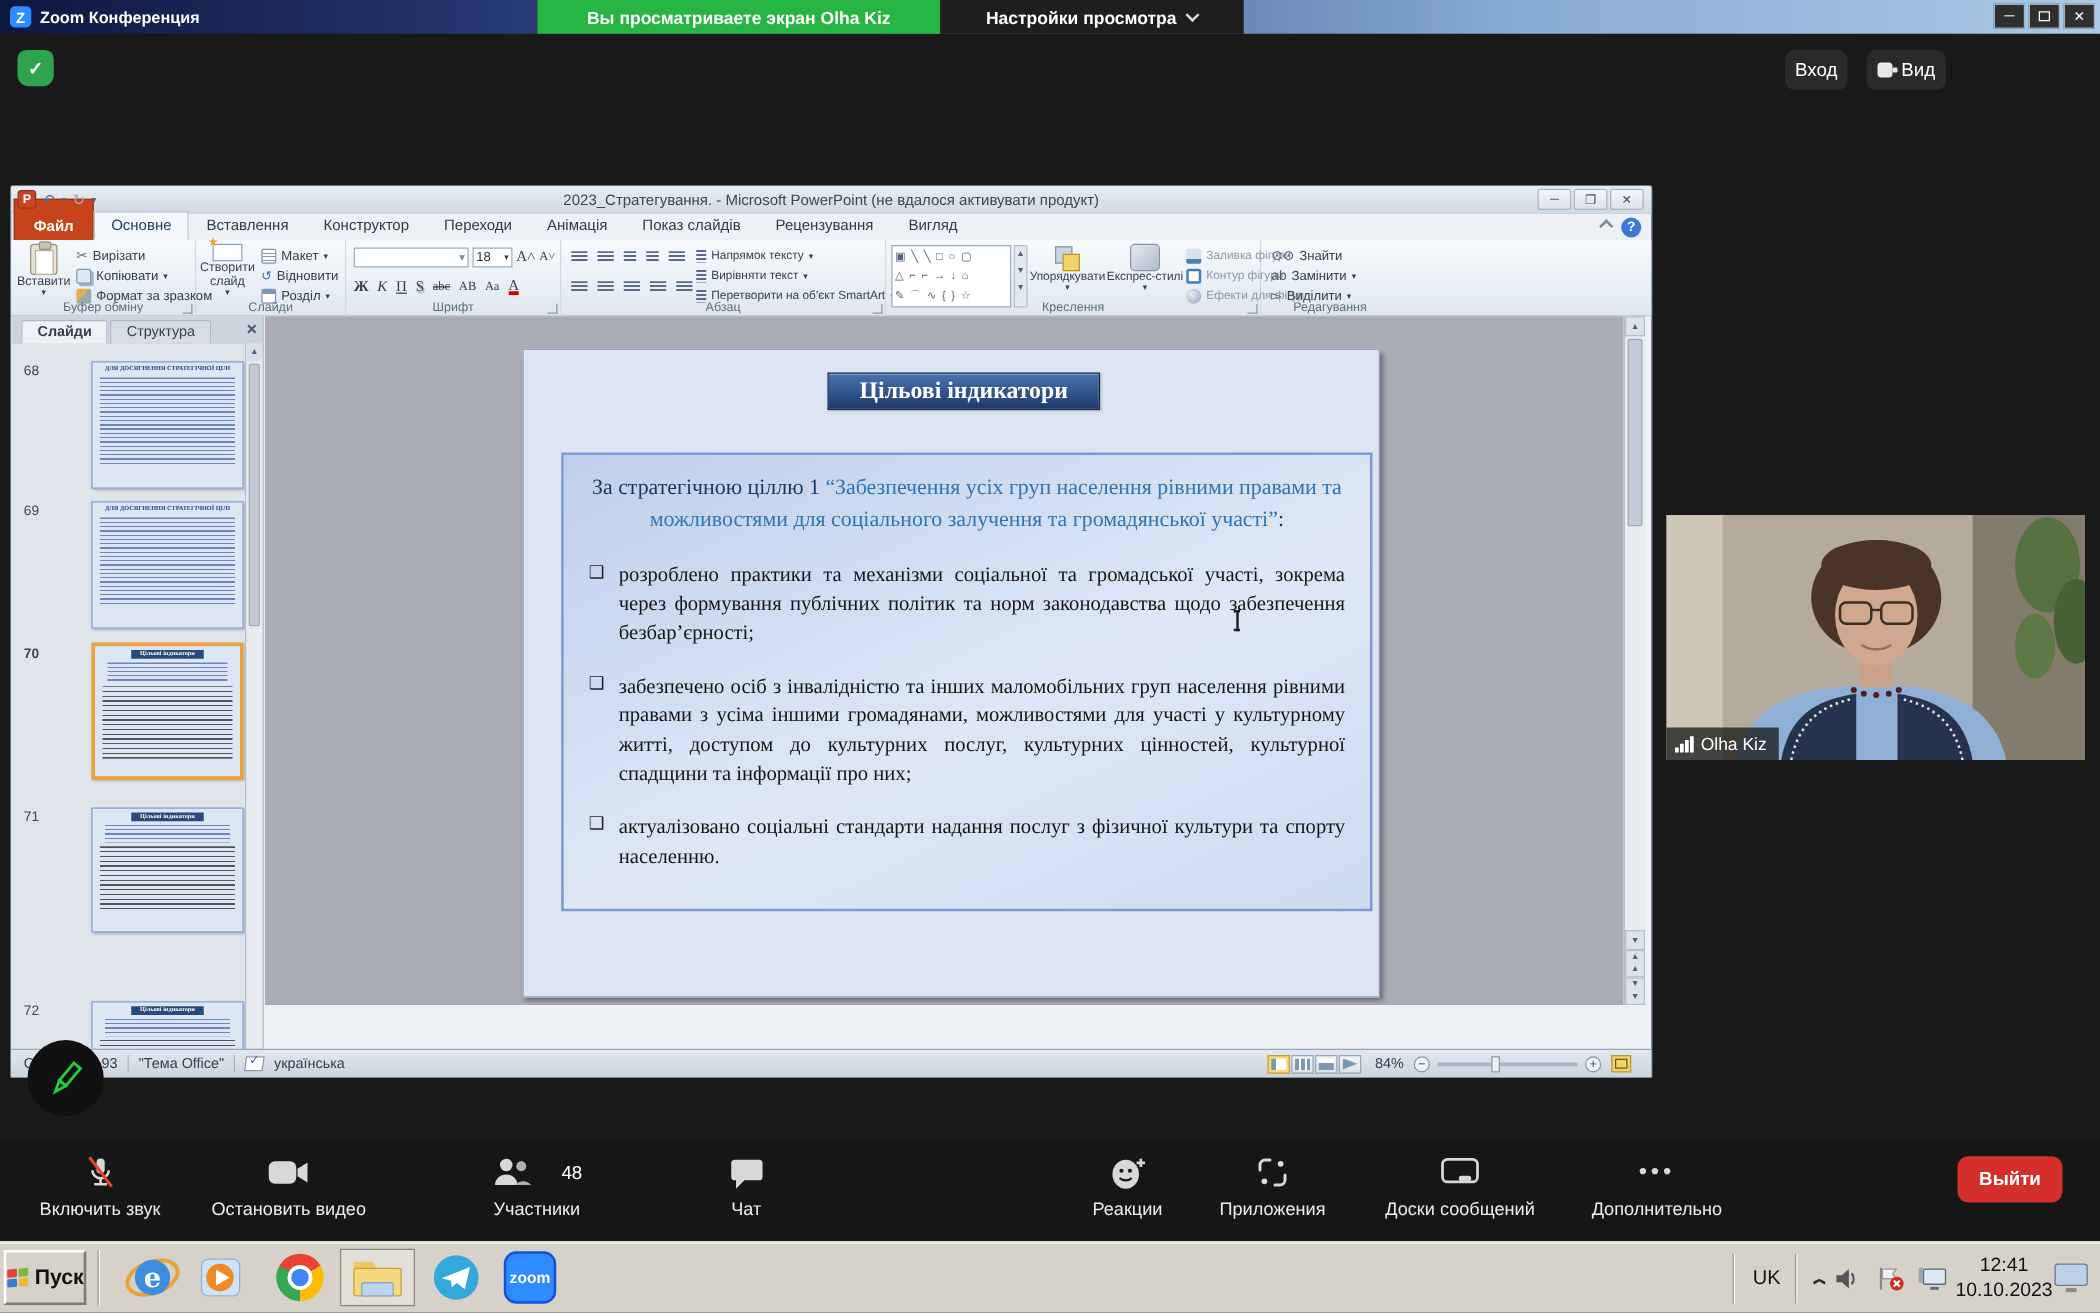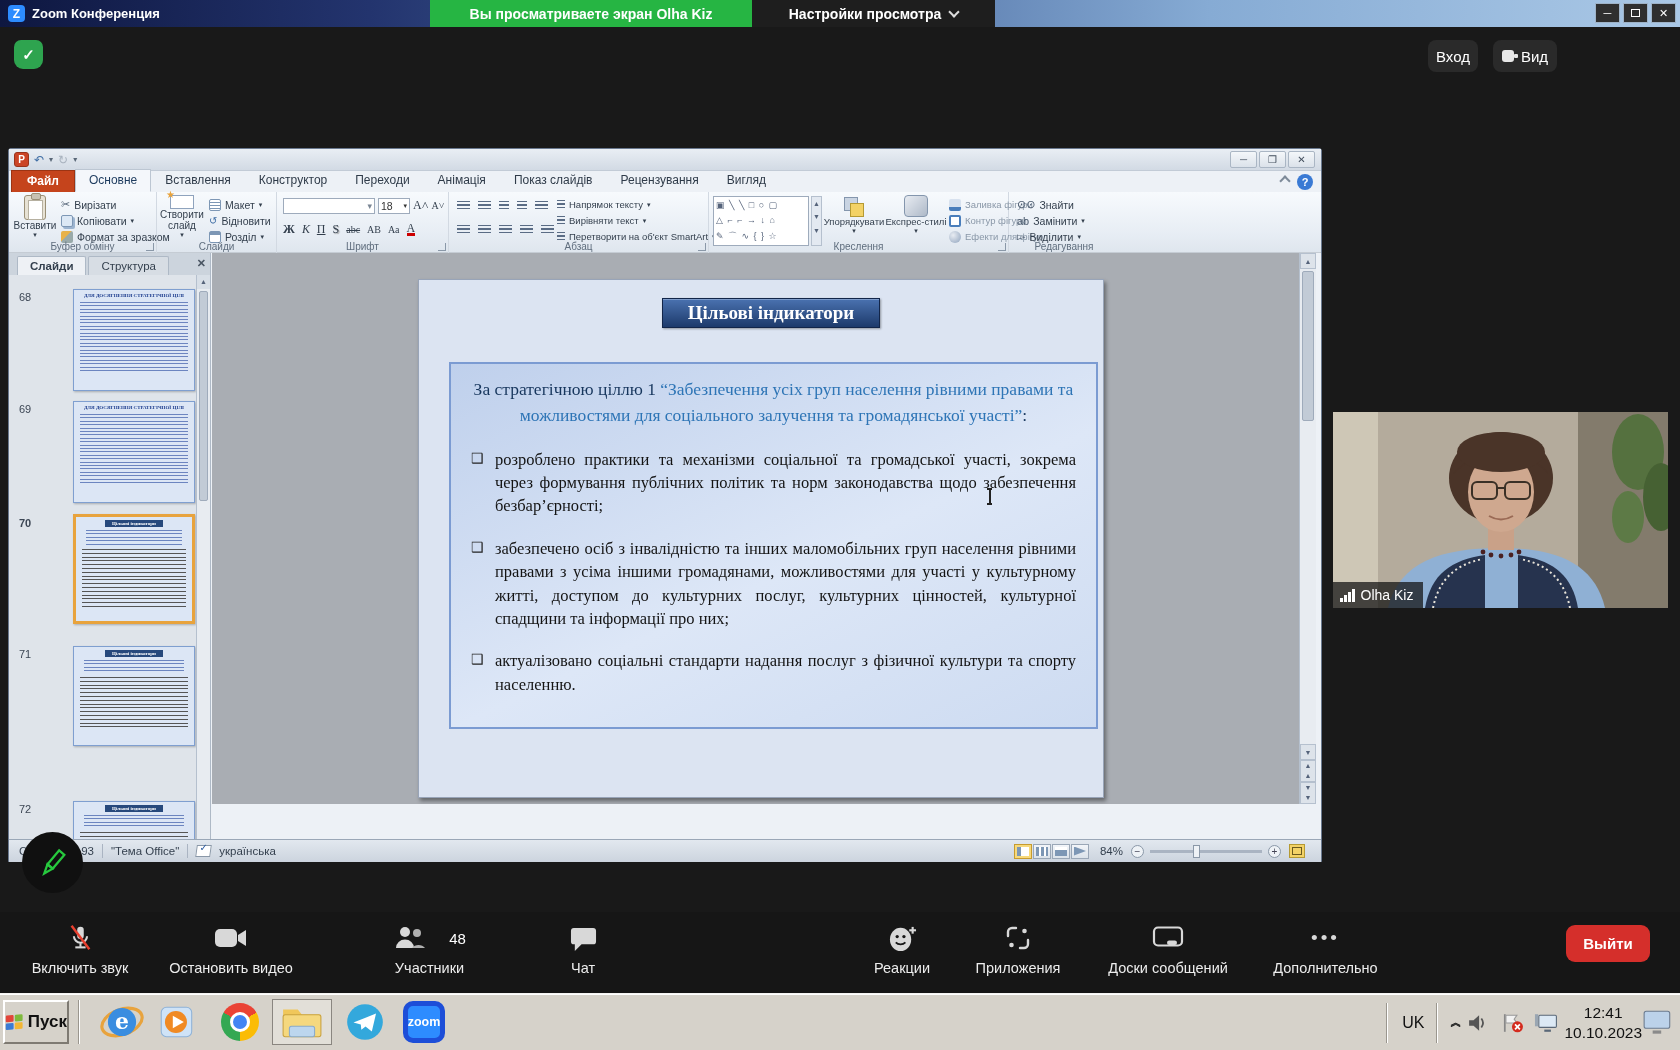--- a/index.html
+++ b/index.html
@@ -34,21 +34,21 @@
   .pptlogo{width:15px;height:15px;border-radius:3px;background:#cb4426;color:#fff;font-weight:bold;font-size:10px;display:flex;align-items:center;justify-content:center;border:1px solid #99331c}
   .qa .g{font-size:12px;color:#3f6ea5;line-height:1}
   .qa .gd{font-size:12px;color:#a8b2be;line-height:1}
   .qa .ar{font-size:8px;color:#5a6878}
   .ppt-title-text{position:absolute;left:0;width:100%;text-align:center;font-size:12px;color:#3c4654}
   .pptwb{position:absolute;right:6px;top:2px;display:flex;gap:2px}
   .pptwb .b{width:27px;height:17px;background:linear-gradient(#f4f7fa,#dbe2ea);border:1px solid #aab6c4;border-radius:2px;color:#44505e;font-size:10px;display:flex;align-items:center;justify-content:center}
   
   .ppt-tabs{position:absolute;left:0;top:22px;width:100%;height:21px;display:flex;align-items:flex-end;padding-left:2px}
   .tab{font-size:12px;color:#2f3b49;padding:3px 13px 4px;border:1px solid transparent}
-  .tab-file{background:#c5441c;color:#fff;border:1px solid #9c3413;border-bottom:none;padding:3px 15px 4px;font-weight:bold}
+  .tab-file{background:#c5441c;color:#fff;border:1px solid #9c3413;border-bottom:none;padding:14px 15px 4px;font-weight:bold}
   .tab-active{background:#f4f7fb;border:1px solid #bcc6d2;border-bottom:1px solid #f4f7fb;color:#1e3c5f}
   .tab-help{position:absolute;right:8px;top:3px;width:16px;height:16px;border-radius:50%;background:#3a7ad4;color:#fff;font-size:11px;font-weight:bold;display:flex;align-items:center;justify-content:center}
   .tab-collapse{position:absolute;right:32px;top:6px;width:8px;height:8px;border-left:2px solid #7d8a99;border-top:2px solid #7d8a99;transform:rotate(45deg)}
   
   .ribbon{position:absolute;left:0;top:43px;width:100%;height:61px;background:linear-gradient(#f7fafd,#e7edf4 70%,#dfe6ee);border-bottom:1px solid #c5ccd4}
   .grp{position:absolute;top:0;height:61px;border-right:1px solid #d2d9e2}
   .grp-label{position:absolute;bottom:1px;left:0;width:100%;text-align:center;font-size:10px;color:#5f6d7d}
   .dlg{position:absolute;right:2px;bottom:2px;width:8px;height:8px;border-right:1.5px solid #8a98a8;border-bottom:1.5px solid #8a98a8}
   .bigbtn{position:absolute;top:3px;width:46px;height:44px;display:flex;flex-direction:column;align-items:center;font-size:10px;color:#333f4d;text-align:center;line-height:1.1}
   .smrow{position:absolute;height:15px;display:flex;align-items:center;gap:4px;font-size:10.5px;color:#333f4d;white-space:nowrap}
@@ -162,21 +162,21 @@
   .dots{color:#d8d8d8;font-size:19px;letter-spacing:3px;line-height:36px}
   .leave{position:absolute;left:1566px;top:925px;width:84px;height:37px;background:#d52f2b;border-radius:9px;color:#fff;font-weight:bold;font-size:15px;display:flex;align-items:center;justify-content:center;z-index:41}
 
   
   .tbar{left:0;top:993px;width:1680px;height:57px;background:#d6d2ca;border-top:1px solid #f5f4f1;z-index:60;box-shadow:inset 0 1px 0 #fff}
   .start{position:absolute;left:3px;top:6px;width:66px;height:44px;background:#d6d2ca;border-top:2px solid #fff;border-left:2px solid #fff;border-right:2px solid #7e7a72;border-bottom:2px solid #7e7a72;display:flex;align-items:center;justify-content:center;gap:4px}
   .start span{font-weight:bold;font-size:17px;color:#111}
   .tsep{position:absolute;top:6px;width:2px;height:44px;border-left:1px solid #9a968e;border-right:1px solid #fff}
   .tico{position:absolute;top:5px;height:46px;display:flex;align-items:center;justify-content:center}
   .frame{border:1px solid #8a8680;background:#e2dfd8}
-  .zoomapp{width:42px;height:42px;border-radius:10px;background:#2d8cff;color:#fff;font-weight:bold;font-size:12.5px;display:flex;align-items:center;justify-content:center;border:5px solid #1d4ed8}
+  .zoomapp{width:42px;height:42px;border-radius:10px;background:#2d8cff;color:#fff;font-weight:bold;font-size:12.5px;display:flex;align-items:center;justify-content:center;border:2px solid #1d4ed8}
   .chrome{width:38px;height:38px;border-radius:50%;background:conic-gradient(from -60deg,#ea4335 0 120deg,#fbbc05 0 240deg,#34a853 0 360deg);position:relative}
   .chrome::before{content:"";position:absolute;left:50%;top:50%;transform:translate(-50%,-50%);width:20px;height:20px;border-radius:50%;background:#fff}
   .chrome::after{content:"";position:absolute;left:50%;top:50%;transform:translate(-50%,-50%);width:14px;height:14px;border-radius:50%;background:#4285f4}
   .tray{position:absolute;right:0;top:0;height:57px;display:flex;align-items:center}
   .traytxt{font-size:16px;color:#111}
   .clock{text-align:center;font-size:15.5px;color:#111;line-height:1.25;margin:0 0}
   .hidechev{font-size:11px;color:#222;font-weight:bold;letter-spacing:-1px;transform:rotate(0deg)}
 </style>
 </head>
 <body>
@@ -210,20 +210,21 @@
 <div class="abs ppt">
 
   <div class="ppt-title">
     <div class="qa">
       <span class="pptlogo">P</span>
       <span class="g">↶</span>
         <span class="ar">▾</span>
       <span class="gd">↻</span>
       <span class="ar">▾</span>
     </div>
+    <div class="ppt-title-text">2023_Стратегування. - Microsoft PowerPoint (не вдалося активувати продукт)</div>
     <div class="pptwb">
       <div class="b">─</div>
       <div class="b">❐</div>
       <div class="b">✕</div>
     </div>
   </div>
 
   <div class="ppt-tabs">
     <span class="tab tab-file">Файл</span>
     <span class="tab tab-active">Основне</span>
@@ -592,21 +593,21 @@
           <circle cx="12" cy="8" r="5" fill="#d8d8d8"></circle>
           <path d="M3 24 a9 8.5 0 0 1 18 0 Z" fill="#d8d8d8"></path>
           <circle cx="24" cy="9" r="4" fill="#b0b0b0"></circle>
           <path d="M19 24 a8 7 0 0 1 13 0 Z" fill="#b0b0b0"></path>
         </svg>
       <span class="count">48</span>
     </div>
     <div class="lb">Участники</div>
   </div>
 
-  <div class="zitem" style="left:548px;width:70px">
+  <div class="zitem" style="left:562px;width:70px">
     <div class="ic">
         <svg width="29" height="27" viewBox="0 0 30 28">
           <path d="M5 3 h20 a3 3 0 0 1 3 3 v11 a3 3 0 0 1 -3 3 h-12 l-7 7 v-7 h-1 a3 3 0 0 1 -3 -3 v-11 a3 3 0 0 1 3 -3 Z" fill="#d8d8d8"></path>
         </svg>
       </div>
     <div class="lb">Чат</div>
   </div>
 
 
   <div class="zitem" style="left:862px;width:80px">

